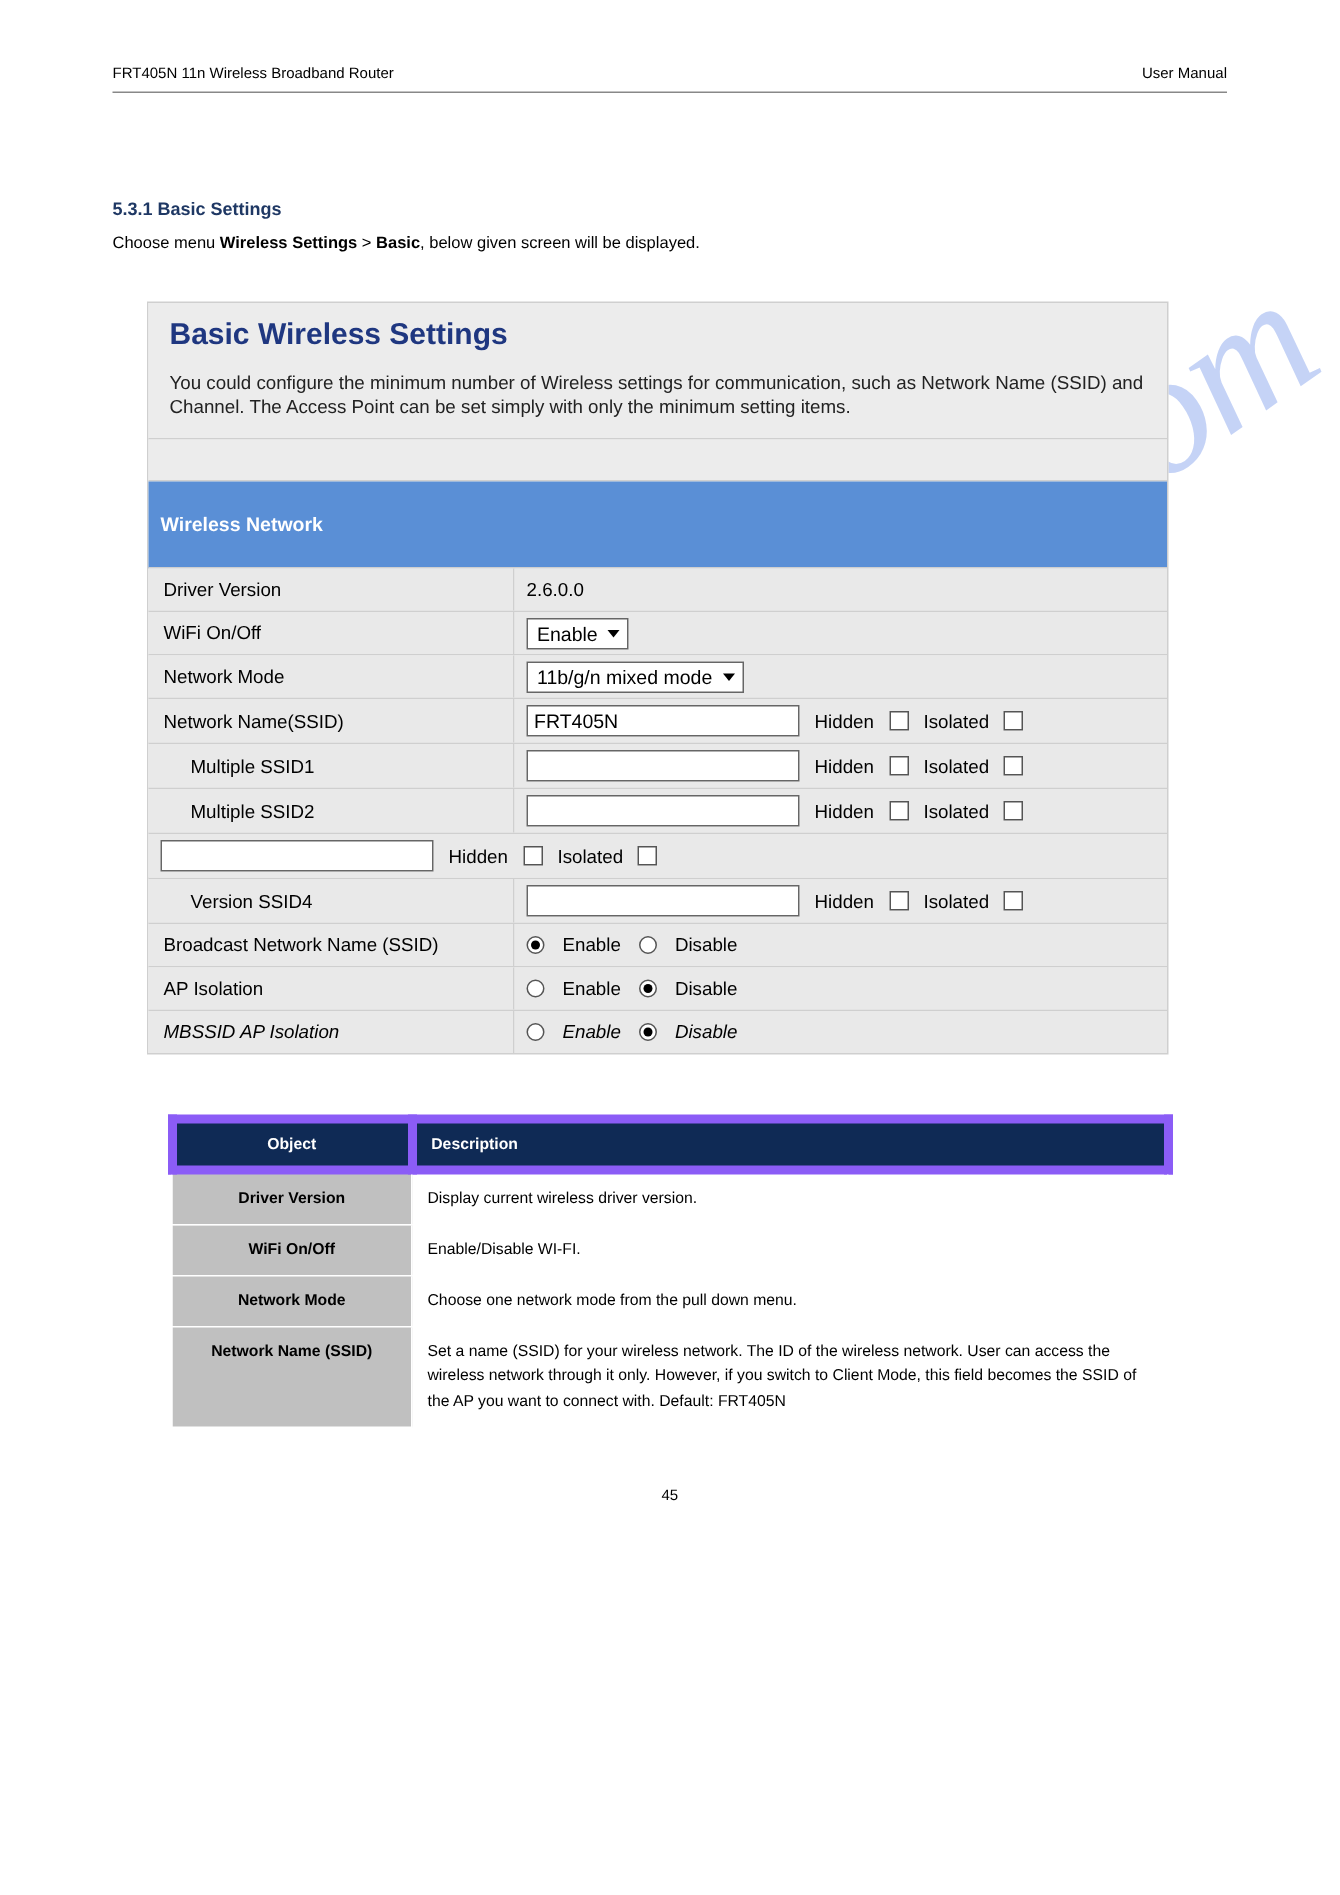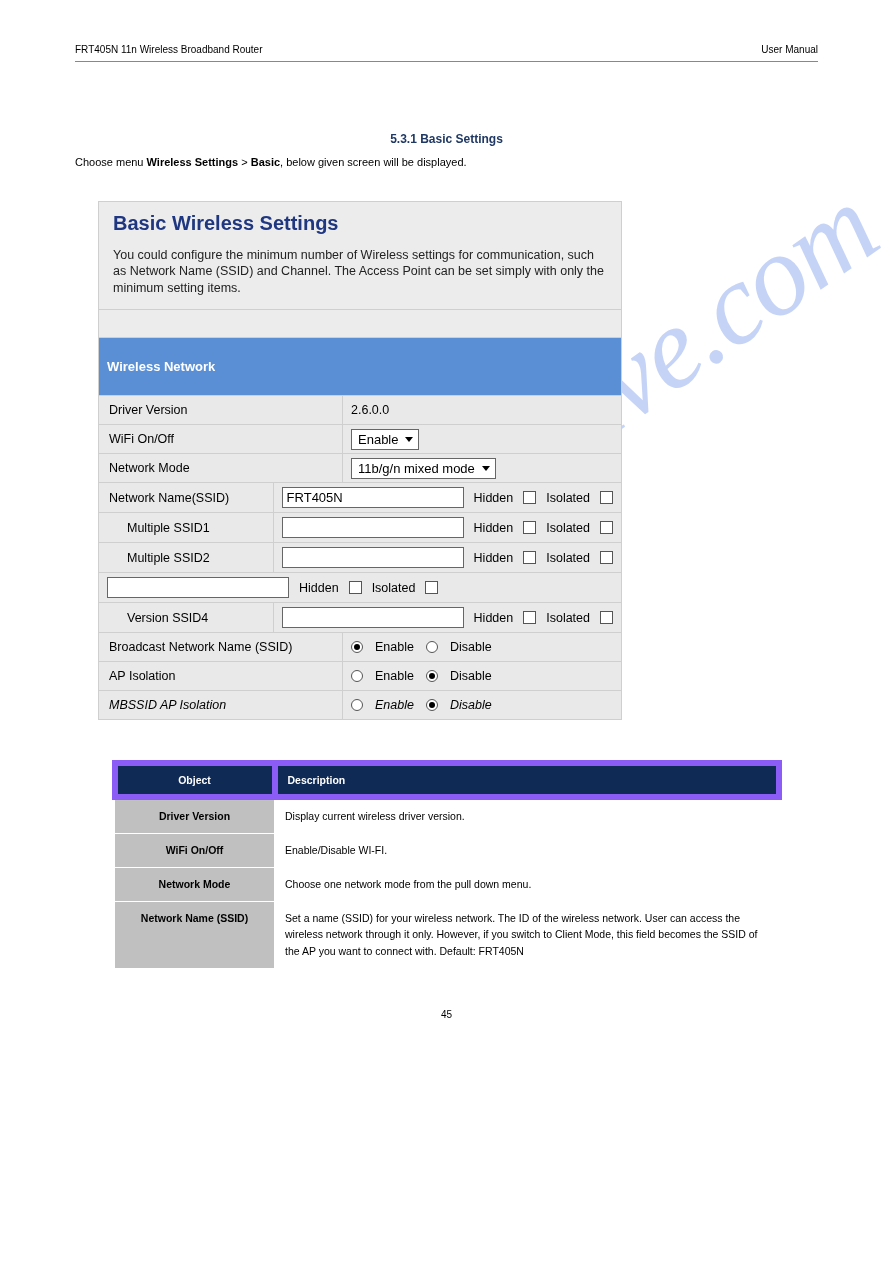--- a/index.html
+++ b/index.html
@@ -25,21 +25,20 @@
     justify-content: space-between;
     font-size: 10px;
     color: #000;
     margin-bottom: 6px;
   }
   .section-title {
     color: #1f3864;
     font-size: 12px;
     font-weight: bold;
     margin: 70px 0 8px 0;
-    text-align: center;
   }
   .section-text {
     font-size: 11px;
     margin: 0 0 30px 0;
     line-height: 1.5;
   }
   .section-text b { font-weight: bold; }
 
   
   .watermark {
@@ -51,21 +50,21 @@
     font-style: italic;
     font-family: Georgia, "Times New Roman", serif;
     transform: rotate(-35deg);
     pointer-events: none;
     white-space: nowrap;
     letter-spacing: -2px;
   }
 
   
   .ui-panel {
-    width: 524px;
+    width: 681px;
     margin-left: 23px;
     border: 1px solid #cfcfcf;
     font-family: Arial, sans-serif;
     background: #fff;
     position: relative;
   }
   .ui-head {
     background: #ececec;
     padding: 10px 14px 12px 14px;
     border-bottom: 1px solid #cfcfcf;

